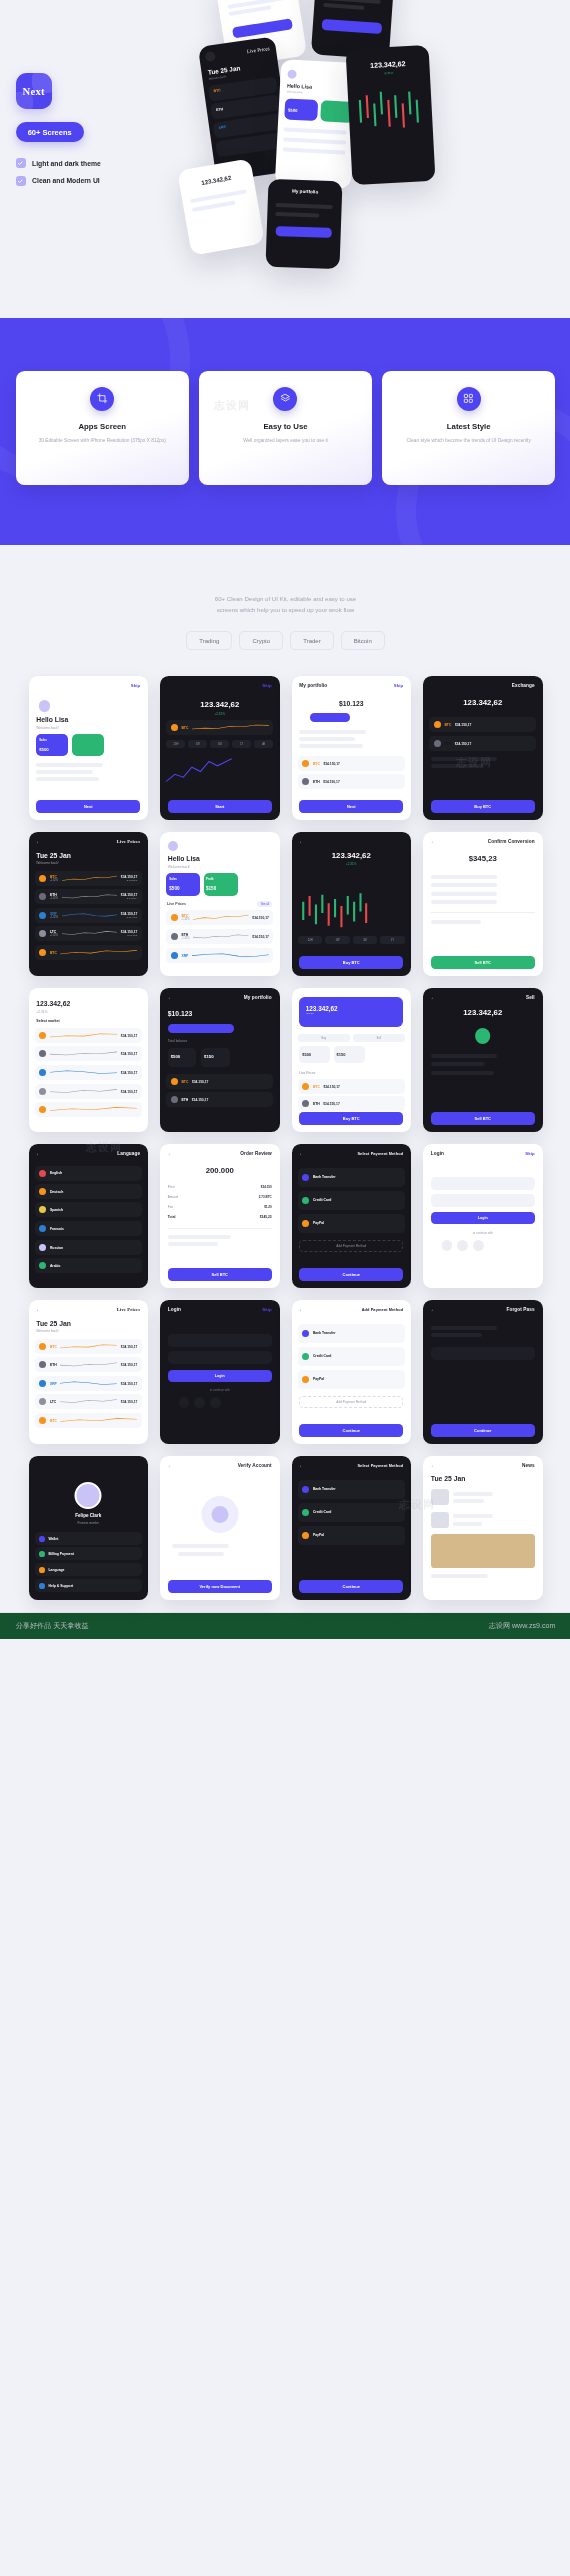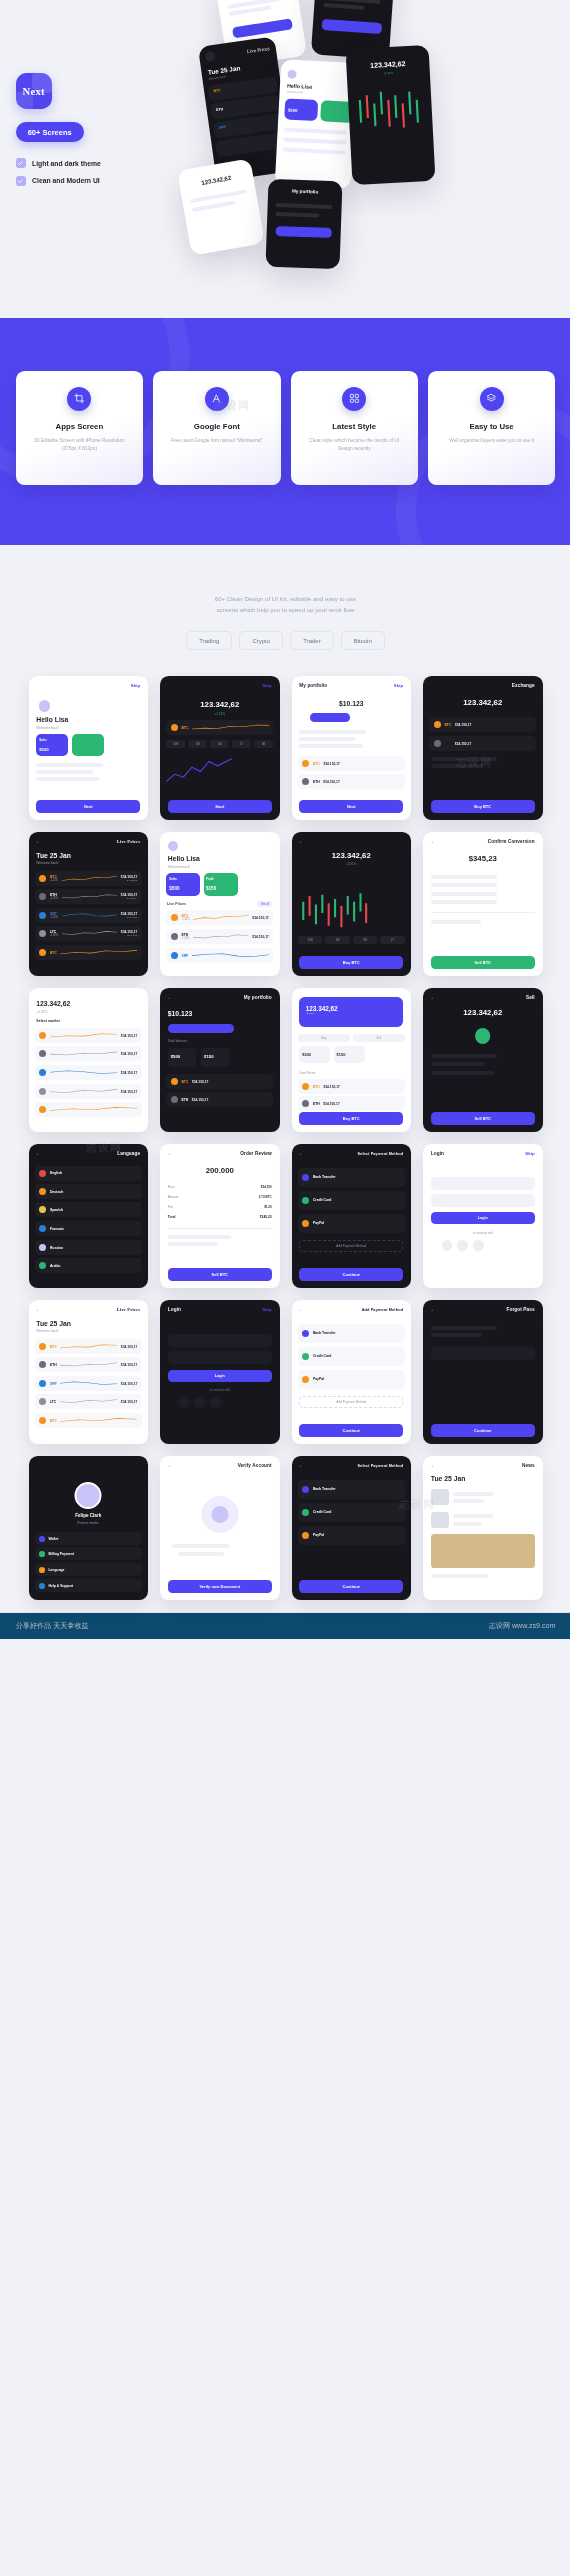--- a/index.html
+++ b/index.html
@@ -181,21 +181,21 @@
   .scr.dark  .listline { background:#23232c; }
   .thumb { position:absolute; border-radius:3.6px; }
 
   
   .thanks { padding: 50px 0 43px; text-align: center; }
   .thanks h2 { font-size: 18px; font-weight: 700; line-height: 1.3; color: #2c2c36; letter-spacing: -0.3px; }
   .heart { margin-top: 11.4px; font-size: 10.7px; }
 
   
   .foot {
-    height: 27px; background: #0c4a6e; border-top: 0.7px solid #e2e4ec;
+    height: 27px; background: #14532d; border-top: 0.7px solid #e2e4ec;
     display: flex; align-items: center; justify-content: space-between;
     padding: 0 15.7px; color: #b9bbc6; font-size: 7.1px;
   }
   .wm {
     position: absolute; color: rgba(150,152,170,.16); font-size: 10.7px; font-weight: 700;
     pointer-events: none; z-index: 8; letter-spacing: 1.4px;
   }
 </style>
 </head>
 <body>
@@ -308,51 +308,42 @@
       <div class="fcard">
         <div class="fic">
           <svg viewBox="0 0 24 24">
               <path d="M6 2v16h16M2 6h16v16" stroke-linecap="round" stroke-linejoin="round"></path>
             </svg>
         </div>
         <h3>Apps Screen</h3>
         <p>30 Editable Screen with iPhone Resolution (375px X 812px)</p>
       </div>
 
+
       <div class="fcard">
         <div class="fic">
           <svg viewBox="0 0 24 24">
-              <path d="M5 20 L12 4 L19 20 M8 14 H16" stroke-linecap="round" stroke-linejoin="round"></path>
-            </svg>
-        </div>
-        <h3>Google Font</h3>
-        <p>Free used Google font named "Montserrat"</p>
+              <path d="M12 3 L21 8 L12 13 L3 8 Z M3 13 L12 18 L21 13" stroke-linecap="round" stroke-linejoin="round"></path>
+            </svg>
+        </div>
+        <h3>Easy to Use</h3>
+        <p>Well organized layers ease you to use it</p>
       </div>
 
       <div class="fcard">
         <div class="fic">
           <svg viewBox="0 0 24 24">
               <rect x="3" y="3" width="7" height="7" rx="1"></rect>
               <rect x="14" y="3" width="7" height="7" rx="1"></rect>
               <rect x="3" y="14" width="7" height="7" rx="1"></rect>
               <rect x="14" y="14" width="7" height="7" rx="1"></rect>
             </svg>
         </div>
         <h3>Latest Style</h3>
         <p>Clean style which become the trends of UI Design recently</p>
-      </div>
-
-      <div class="fcard">
-        <div class="fic">
-          <svg viewBox="0 0 24 24">
-              <path d="M12 3 L21 8 L12 13 L3 8 Z M3 13 L12 18 L21 13" stroke-linecap="round" stroke-linejoin="round"></path>
-            </svg>
-        </div>
-        <h3>Easy to Use</h3>
-        <p>Well organized layers ease you to use it</p>
       </div>
 
     </div>
   </section>
 
   <section class="kit">
     <div class="sub">
       <span>60+ Clean Design of UI Kit, editable and easy to use</span><br>
       <span>screens which help you to speed up your wrok flow</span>
     </div>

